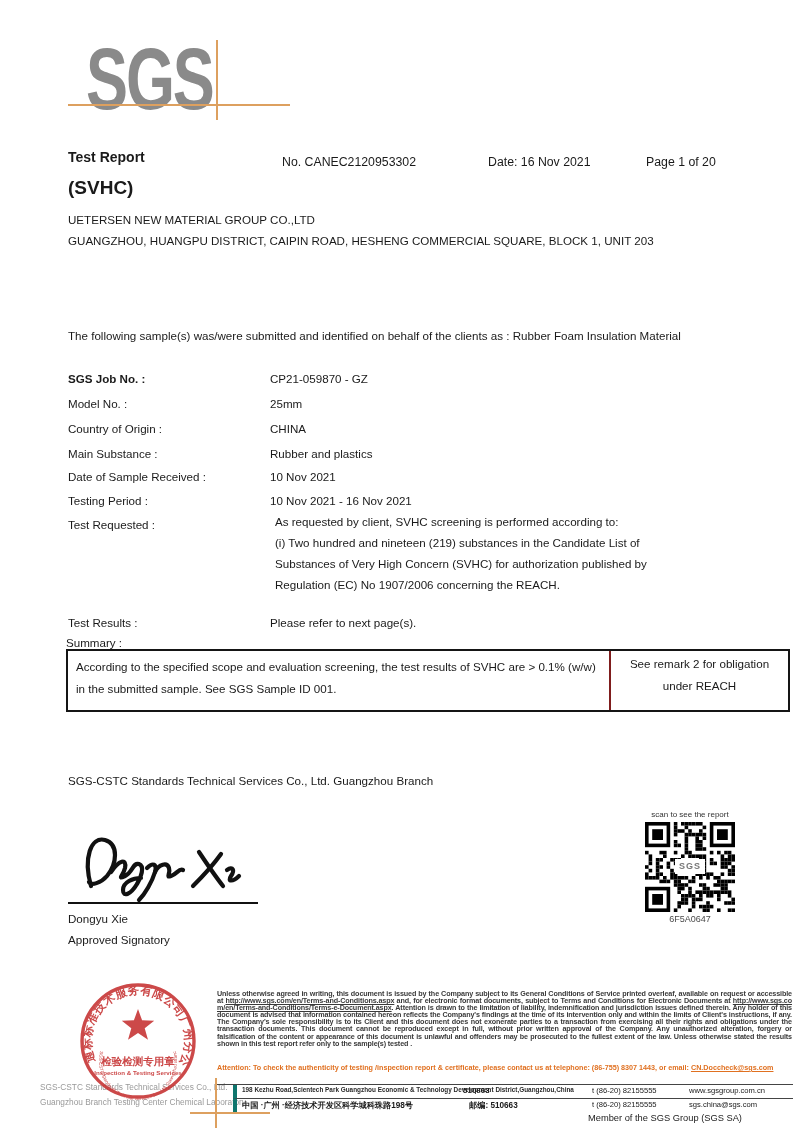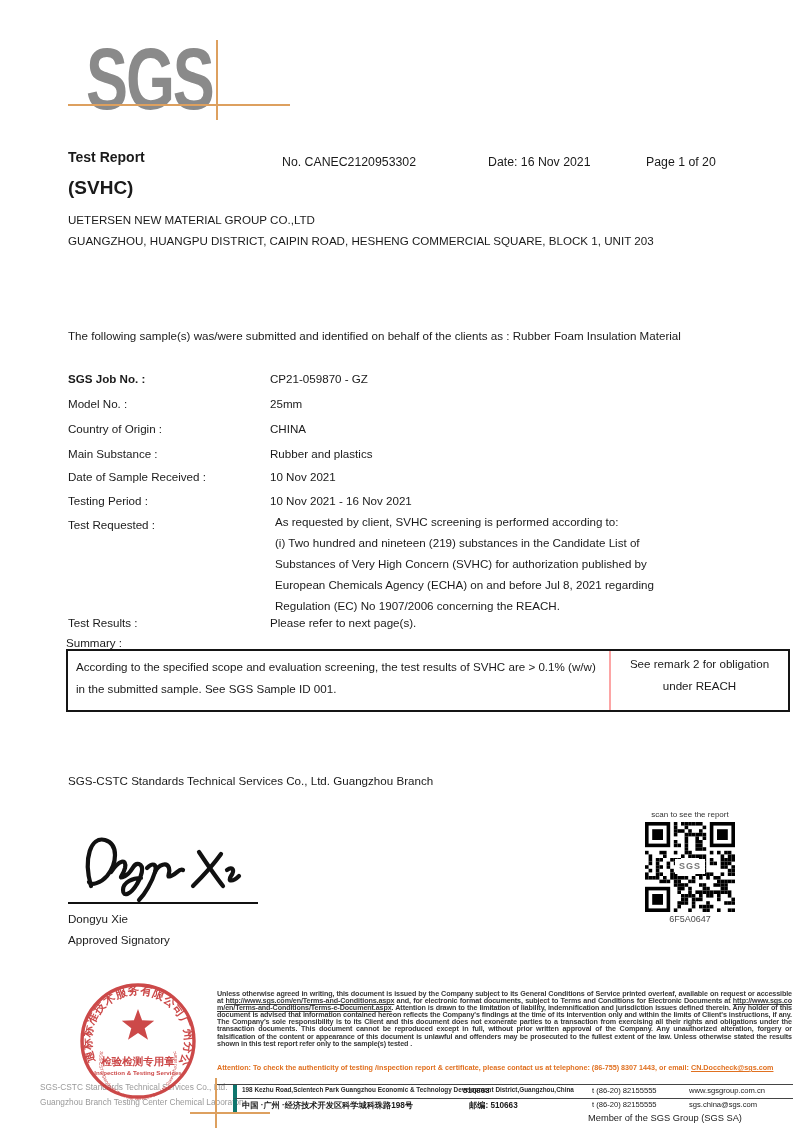--- a/index.html
+++ b/index.html
@@ -32,21 +32,21 @@
 
   .frow-label { left:68px; }
   .frow-value { left:270px; }
   .req-lines div { line-height:21px; }
 
   .summary-label { left:66px; top:632px; }
   .summary-box {
     left:66px; top:649px; width:724px; height:63px;
     border:2px solid #151515; display:flex;
   }
-  .summary-main { width:543px; padding:5px 10px 0 8px; border-right:2px solid #fca5a5; }
+  .summary-main { width:543px; padding:5px 10px 0 8px; border-right:2px solid #7f1d1d; }
   .summary-side { flex:1; text-align:center; padding:2px 8px 0 8px; }
 
   .signoff { left:68px; top:772px; font-size:11.6px; line-height:18px; }
   .sig-underline { left:68px; top:902px; width:190px; height:2px; background:#111; }
   .sig-name { left:68px; top:908px; }
   .sig-title { left:68px; top:929px; }
 
   .qr-caption { left:640px; top:810px; width:100px; font-size:8px; text-align:center; color:#333; }
   .qr-wrap { left:645px; top:822px; width:90px; height:90px; }
   .qr-center {
@@ -122,21 +122,20 @@
   <div class="abs body-txt frow-value" style="top:466px;">10 Nov 2021</div>
 
   <div class="abs body-txt frow-label" style="top:490px;">Testing Period :</div>
   <div class="abs body-txt frow-value" style="top:490px;">10 Nov 2021 - 16 Nov 2021</div>
 
   <div class="abs body-txt frow-label" style="top:514px;">Test Requested :</div>
   <div class="abs body-txt req-lines" style="left:275px; top:511px; width:470px;">
     <div>As requested by client, SVHC screening is performed according to:</div>
     <div>(i) Two hundred and nineteen (219) substances in the Candidate List of</div>
     <div>Substances of Very High Concern (SVHC) for authorization published by</div>
-    <div>European Chemicals Agency (ECHA) on and before Jul 8, 2021 regarding</div>
     <div>Regulation (EC) No 1907/2006 concerning the REACH.</div>
   </div>
 
   <div class="abs body-txt frow-label" style="top:612px;">Test Results :</div>
   <div class="abs body-txt frow-value" style="top:612px;">Please refer to next page(s).</div>
 
   <div class="abs body-txt summary-label">Summary :</div>
   <div class="abs summary-box">
     <div class="summary-main body-txt">According to the specified scope and evaluation screening, the test results of SVHC are &gt; 0.1% (w/w) in the submitted sample. See SGS Sample ID 001.</div>
     <div class="summary-side body-txt">See remark 2 for obligation under REACH</div>

